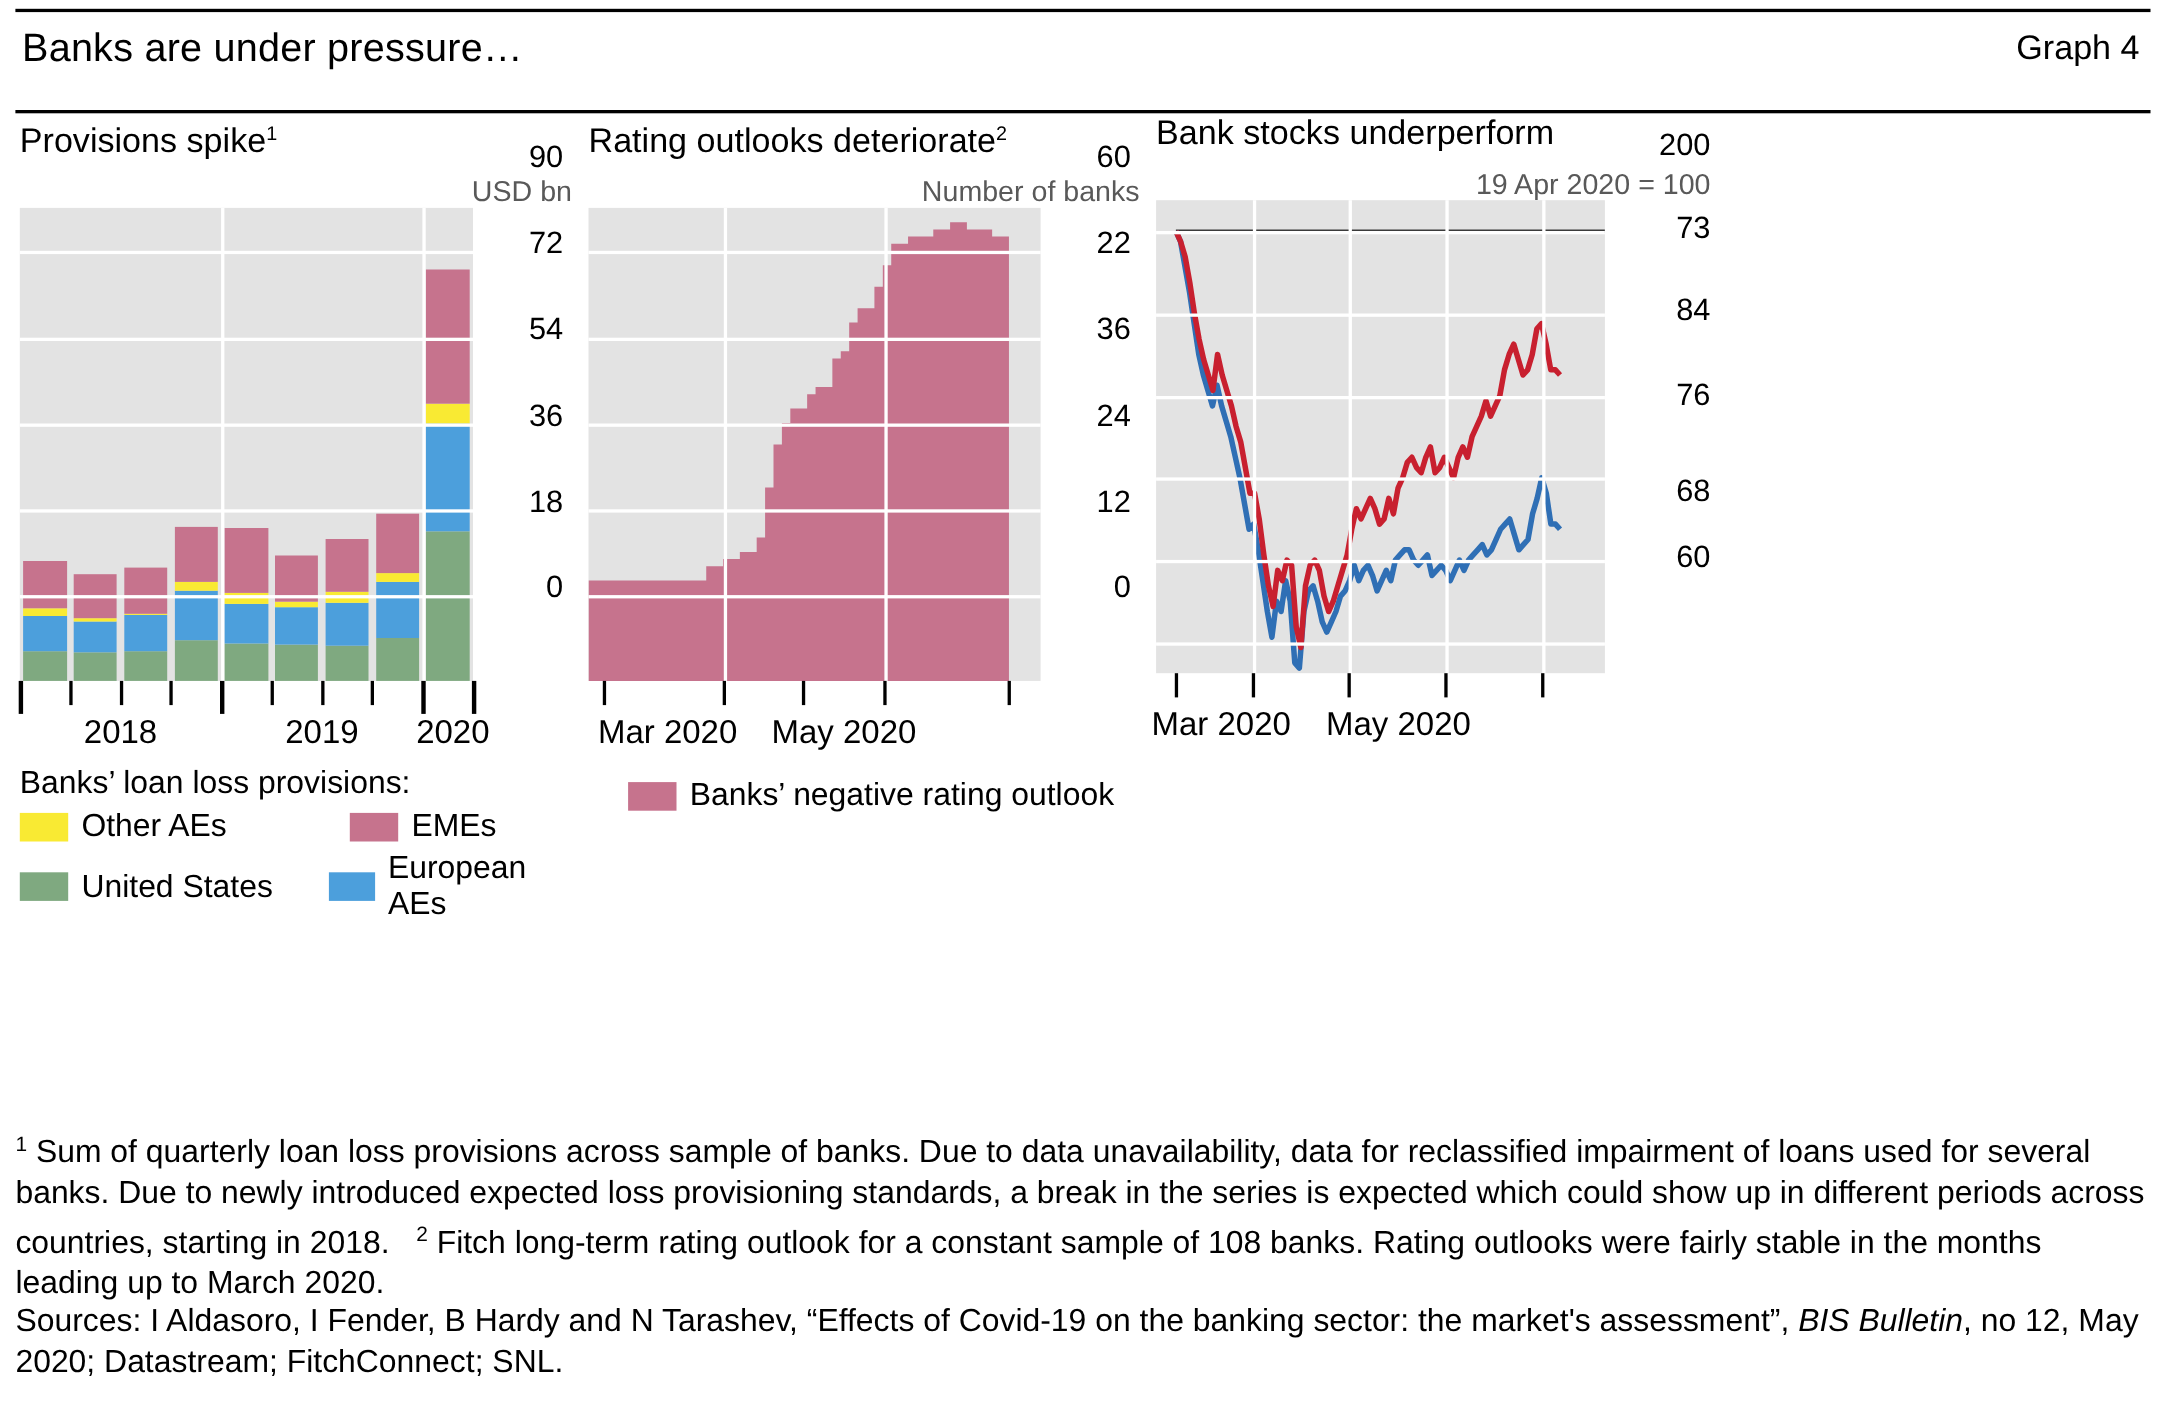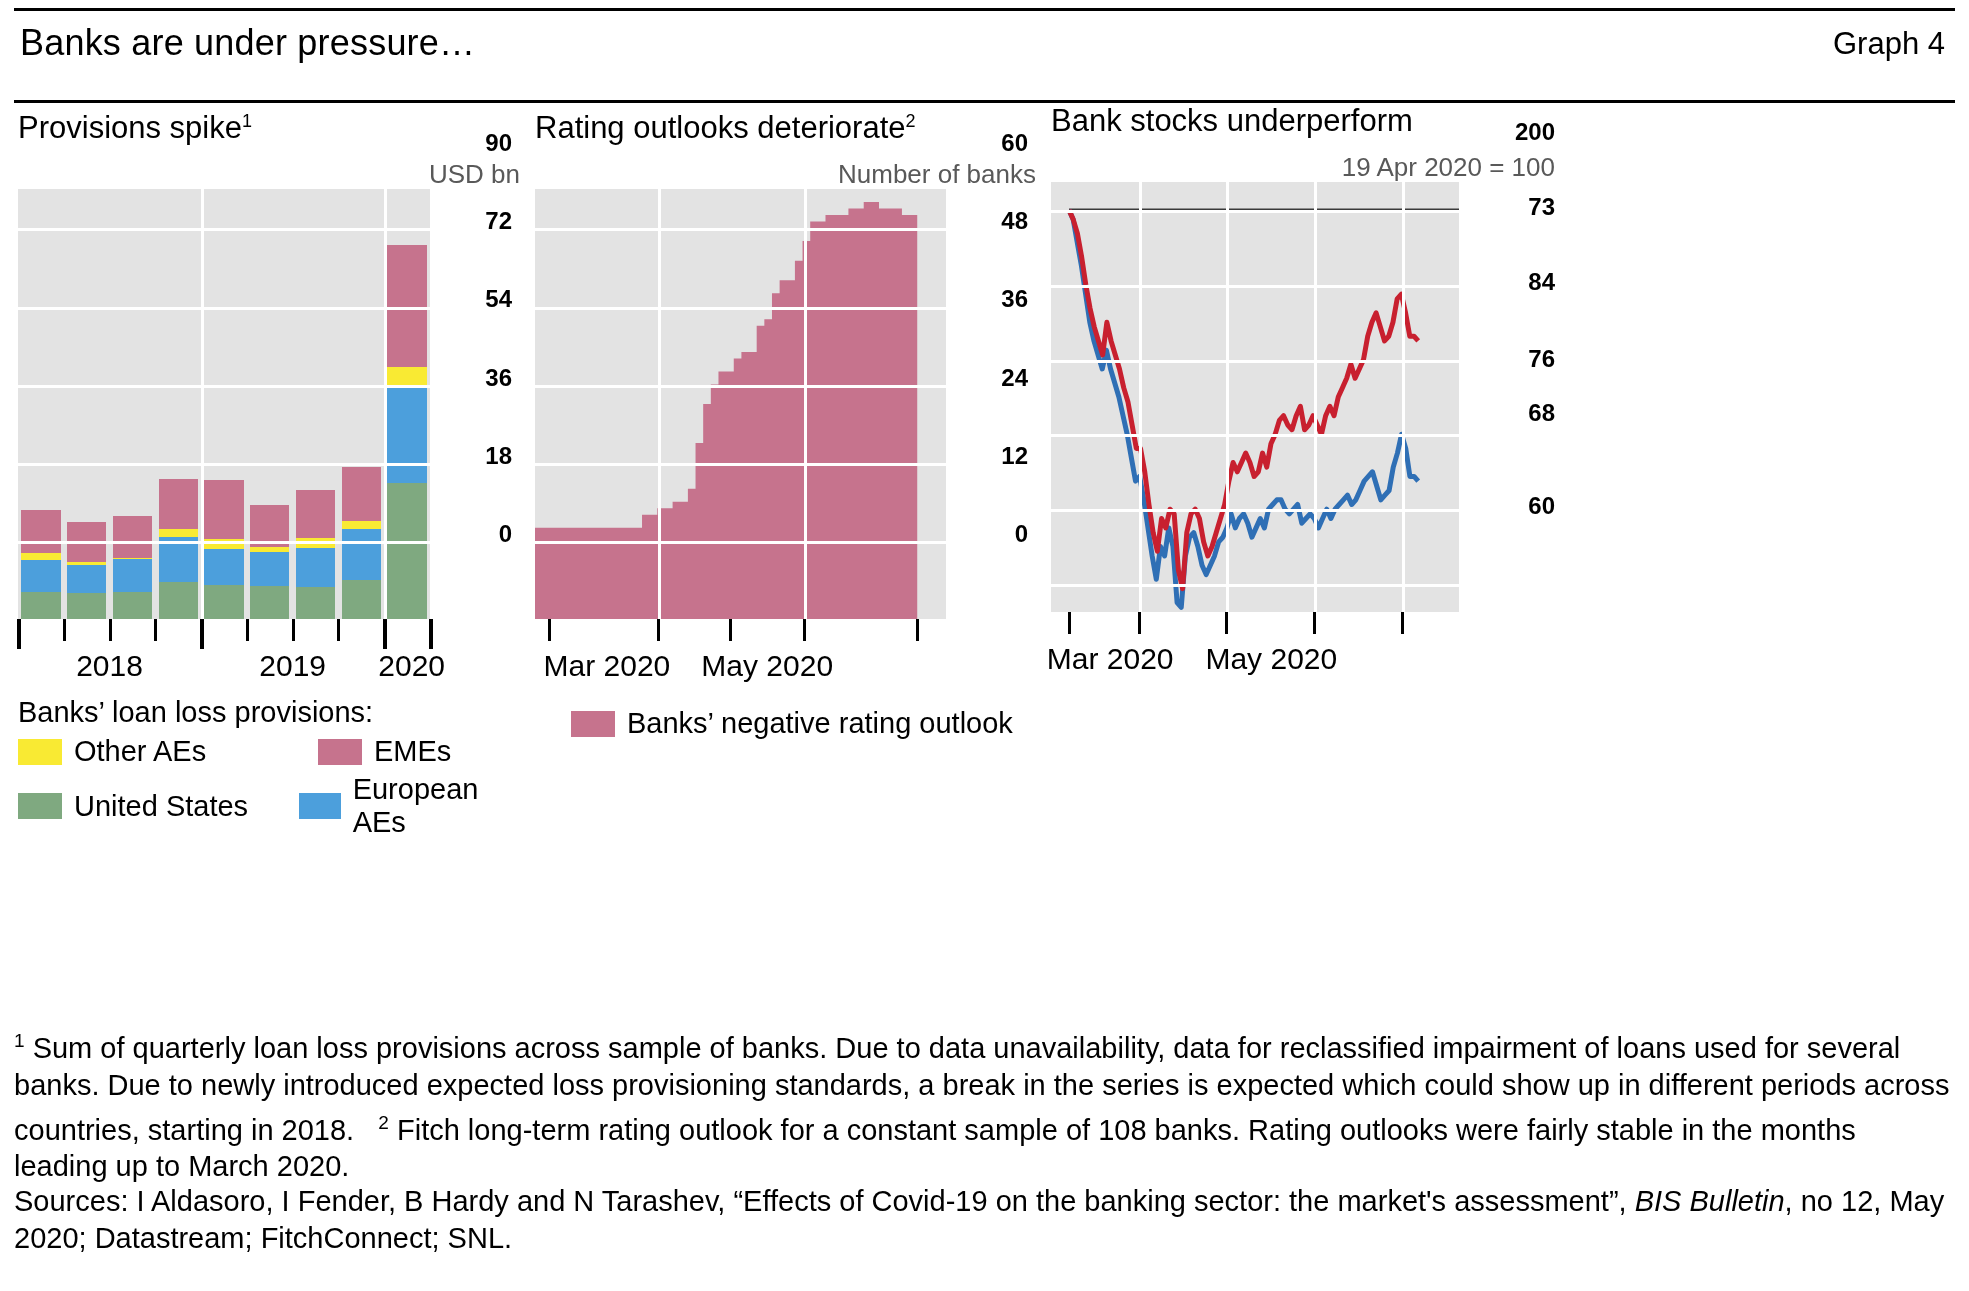--- a/index.html
+++ b/index.html
@@ -26,21 +26,21 @@
 
   .ptitle{font-size:31px;line-height:34px;padding-left:4px;white-space:nowrap;}
   .ptitle sup{font-size:18px;vertical-align:super;}
   .punit{font-size:26px;color:#595959;text-align:right;padding-right:6px;margin-top:14px;height:30px;}
 
   .plot{position:relative;background:#e3e3e3;}
   .plot .gl{position:absolute;left:0;right:0;height:3px;background:#fff;}
   .plot .gv{position:absolute;top:0;bottom:0;width:3px;background:#fff;}
 
   .ylabels{position:absolute;top:0;width:70px;}
-  .ylabels span{position:absolute;right:0;font-size:24px;line-height:28px;transform:translateY(-50%);text-align:right;white-space:nowrap;font-weight:bold;}
+  .ylabels span{position:absolute;right:0;font-size:28px;line-height:28px;transform:translateY(-50%);text-align:right;white-space:nowrap;}
 
   .ticks{position:relative;height:30px;}
   .ticks i{position:absolute;top:0;width:3px;height:22px;background:#000;}
   .ticks i.major{height:30px;width:4px;}
   .xlabels{position:relative;height:40px;}
   .xlabels span{position:absolute;font-size:30px;transform:translateX(-50%);white-space:nowrap;}
 
   
   .bars{position:absolute;left:0;right:0;bottom:0;top:0;}
   .bar{position:absolute;bottom:0;}
@@ -195,21 +195,21 @@
     <div class="plot" id="plot2" style="height:430px;margin-left:4px;margin-right:96px;">
       <svg id="svg2" width="100%" height="100%" viewBox="0 0 411 430" preserveAspectRatio="none">
           <path d="M 0 430 L 0 338.78787878787875 L 7.6446000000000005 338.78787878787875 L 7.6446000000000005 338.78787878787875 L 15.289200000000001 338.78787878787875 L 15.289200000000001 338.78787878787875 L 22.9338 338.78787878787875 L 22.9338 338.78787878787875 L 30.578400000000002 338.78787878787875 L 30.578400000000002 338.78787878787875 L 38.223000000000006 338.78787878787875 L 38.223000000000006 338.78787878787875 L 45.8676 338.78787878787875 L 45.8676 338.78787878787875 L 53.51220000000001 338.78787878787875 L 53.51220000000001 338.78787878787875 L 61.156800000000004 338.78787878787875 L 61.156800000000004 338.78787878787875 L 68.8014 338.78787878787875 L 68.8014 338.78787878787875 L 76.44600000000001 338.78787878787875 L 76.44600000000001 338.78787878787875 L 84.09060000000001 338.78787878787875 L 84.09060000000001 338.78787878787875 L 91.7352 338.78787878787875 L 91.7352 338.78787878787875 L 99.3798 338.78787878787875 L 99.3798 338.78787878787875 L 107.02440000000001 338.78787878787875 L 107.02440000000001 325.75757575757575 L 114.669 325.75757575757575 L 114.669 325.75757575757575 L 122.31360000000001 325.75757575757575 L 122.31360000000001 319.24242424242425 L 129.9582 319.24242424242425 L 129.9582 319.24242424242425 L 137.6028 319.24242424242425 L 137.6028 312.72727272727275 L 145.2474 312.72727272727275 L 145.2474 312.72727272727275 L 152.89200000000002 312.72727272727275 L 152.89200000000002 299.6969696969697 L 160.5366 299.6969696969697 L 160.5366 254.0909090909091 L 168.18120000000002 254.0909090909091 L 168.18120000000002 215 L 175.82580000000002 215 L 175.82580000000002 195.45454545454547 L 183.4704 195.45454545454547 L 183.4704 182.4242424242424 L 191.115 182.4242424242424 L 191.115 182.4242424242424 L 198.7596 182.4242424242424 L 198.7596 169.39393939393938 L 206.40420000000003 169.39393939393938 L 206.40420000000003 162.87878787878788 L 214.04880000000003 162.87878787878788 L 214.04880000000003 162.87878787878788 L 221.6934 162.87878787878788 L 221.6934 136.8181818181818 L 229.338 136.8181818181818 L 229.338 130.30303030303025 L 236.98260000000002 130.30303030303025 L 236.98260000000002 104.24242424242425 L 244.62720000000002 104.24242424242425 L 244.62720000000002 91.21212121212125 L 252.2718 91.21212121212125 L 252.2718 91.21212121212125 L 259.9164 91.21212121212125 L 259.9164 71.66666666666663 L 267.561 71.66666666666663 L 267.561 52.121212121212125 L 275.2056 52.121212121212125 L 275.2056 32.57575757575762 L 282.85020000000003 32.57575757575762 L 282.85020000000003 32.57575757575762 L 290.4948 32.57575757575762 L 290.4948 26.060606060606062 L 298.1394 26.060606060606062 L 298.1394 26.060606060606062 L 305.78400000000005 26.060606060606062 L 305.78400000000005 26.060606060606062 L 313.4286 26.060606060606062 L 313.4286 19.545454545454504 L 321.0732 19.545454545454504 L 321.0732 19.545454545454504 L 328.7178 19.545454545454504 L 328.7178 13.030303030303003 L 336.36240000000004 13.030303030303003 L 336.36240000000004 13.030303030303003 L 344.007 13.030303030303003 L 344.007 19.545454545454504 L 351.65160000000003 19.545454545454504 L 351.65160000000003 19.545454545454504 L 359.2962 19.545454545454504 L 359.2962 19.545454545454504 L 366.9408 19.545454545454504 L 366.9408 26.060606060606062 L 374.5854 26.060606060606062 L 374.5854 26.060606060606062 L 382.23 26.060606060606062 L 382.23 26.060606060606062 L 382.23 430 Z" fill="#c6738d"></path>
         </svg>
     <div class="gl" style="top: 351.818px;"></div><div class="gl" style="top: 273.636px;"></div><div class="gl" style="top: 195.455px;"></div><div class="gl" style="top: 117.273px;"></div><div class="gl" style="top: 39.0909px;"></div><div class="gv" style="left: 30%;"></div><div class="gv" style="left: 65.5%;"></div></div>
     <div class="ylabels" id="yl2" style="right:14px;top:0;height:430px;">
         <span style="top: 430px;">0</span>
         <span style="top: 351.818px;">12</span>
         <span style="top: 273.636px;">24</span>
         <span style="top: 195.455px;">36</span>
-        <span style="top: 117.273px;">48</span>
+        <span style="top: 117.273px;">22</span>
         <span style="top: 39.0909px;">60</span>
       </div>
     <div class="ticks" id="tk2" style="margin-left:4px;margin-right:96px;">
         <i style="left: calc(3.5% - 1px);"></i>
         <i style="left: calc(30% - 1px);"></i>
         <i style="left: calc(47.5% - 1px);"></i>
         <i style="left: calc(65.5% - 1px);"></i>
         <i style="left: calc(93% - 1px);"></i>
       </div>
     <div class="xlabels" id="xl2" style="margin-left:4px;margin-right:96px;">
@@ -232,21 +232,21 @@
     <div class="punit" style="padding-right:6px;width:508px;">19 Apr 2020 = 100</div>
     <div class="plot" id="plot3" style="height:430px;margin-left:4px;width:408px;">
       <svg id="svg3" width="100%" height="100%" viewBox="0 0 408 430" preserveAspectRatio="none">
           <line x1="18" x2="408" y1="28.043478260869563" y2="28.043478260869563" stroke="#3a3a3a" stroke-width="3"></line>
           <path d="M 18 28.043478260869563 L 22.15714285714286 37.39130434782612 L 26.314285714285713 60.76086956521738 L 30.471428571428568 84.13043478260869 L 34.628571428571426 112.17391304347831 L 38.785714285714285 140.2173913043478 L 42.942857142857136 158.91304347826087 L 47.099999999999994 172.93478260869568 L 51.25714285714285 186.95652173913047 L 55.41428571428571 168.26086956521738 L 59.57142857142857 186.95652173913047 L 63.72857142857143 200.9782608695652 L 67.88571428571427 215 L 72.04285714285714 233.69565217391306 L 76.19999999999999 252.3913043478261 L 80.35714285714286 275.7608695652174 L 84.5142857142857 299.1304347826087 L 88.67142857142856 294.45652173913044 L 92.82857142857142 317.82608695652175 L 96.98571428571428 345.8695652173913 L 101.14285714285714 373.9130434782609 L 105.3 397.2826086956522 L 109.45714285714286 364.5652173913044 L 113.61428571428571 373.9130434782609 L 117.77142857142856 345.8695652173913 L 121.92857142857143 364.5652173913044 L 126.08571428571429 420.6521739130435 L 130.24285714285713 425.32608695652175 L 134.39999999999998 373.9130434782609 L 138.55714285714285 355.2173913043478 L 142.71428571428572 350.54347826086956 L 146.87142857142857 364.5652173913044 L 151.0285714285714 383.2608695652174 L 155.18571428571428 392.60869565217394 L 159.34285714285713 383.2608695652174 L 163.5 373.9130434782609 L 167.65714285714284 359.89130434782606 L 171.81428571428572 355.2173913043478 L 175.97142857142856 345.8695652173913 L 180.12857142857143 331.8478260869565 L 184.28571428571428 345.8695652173913 L 188.44285714285712 336.52173913043475 L 192.6 331.8478260869565 L 196.75714285714284 341.19565217391306 L 200.9142857142857 355.2173913043478 L 205.07142857142856 345.8695652173913 L 209.22857142857143 336.52173913043475 L 213.38571428571427 345.8695652173913 L 217.54285714285712 327.17391304347825 L 221.70000000000002 322.5 L 225.85714285714286 317.82608695652175 L 230.01428571428568 317.82608695652175 L 234.17142857142858 327.17391304347825 L 238.32857142857142 331.8478260869565 L 242.4857142857143 327.17391304347825 L 246.64285714285714 322.5 L 250.79999999999998 341.19565217391306 L 254.95714285714286 336.52173913043475 L 259.1142857142857 331.8478260869565 L 263.27142857142854 336.52173913043475 L 267.42857142857144 345.8695652173913 L 271.5857142857143 336.52173913043475 L 275.74285714285713 327.17391304347825 L 279.9 336.52173913043475 L 284.0571428571428 327.17391304347825 L 288.2142857142857 322.5 L 292.37142857142857 317.82608695652175 L 296.5285714285714 313.1521739130435 L 300.68571428571425 322.5 L 304.8428571428571 317.82608695652175 L 309 308.47826086956525 L 313.15714285714284 299.1304347826087 L 317.3142857142857 294.45652173913044 L 321.4714285714286 289.78260869565213 L 325.62857142857143 303.80434782608694 L 329.7857142857143 317.82608695652175 L 333.9428571428571 313.1521739130435 L 338.09999999999997 308.47826086956525 L 342.25714285714287 285.1086956521739 L 346.4142857142857 271.0869565217391 L 350.57142857142856 252.3913043478261 L 354.7285714285714 266.4130434782609 L 358.88571428571424 294.45652173913044 L 363.04285714285714 294.45652173913044 L 367.2 299.1304347826087" fill="none" stroke="#2f6fb5" stroke-width="5" stroke-linejoin="round"></path>
           <path d="M 18 28.043478260869563 L 22.20722891566265 37.39130434782612 L 26.4144578313253 51.413043478260875 L 30.62168674698795 74.78260869565219 L 34.8289156626506 102.82608695652169 L 39.036144578313255 126.195652173913 L 43.2433734939759 144.89130434782612 L 47.45060240963855 158.91304347826087 L 51.6578313253012 172.93478260869568 L 55.86506024096386 140.2173913043478 L 60.0722891566265 158.91304347826087 L 64.27951807228916 172.93478260869568 L 68.4867469879518 186.95652173913047 L 72.69397590361446 205.6521739130435 L 76.9012048192771 219.67391304347825 L 81.10843373493975 243.04347826086956 L 85.3156626506024 266.4130434782609 L 89.52289156626506 266.4130434782609 L 93.73012048192771 289.78260869565213 L 97.93734939759035 322.5 L 102.144578313253 350.54347826086956 L 106.35180722891565 369.2391304347826 L 110.55903614457831 336.52173913043475 L 114.76626506024097 345.8695652173913 L 118.97349397590361 327.17391304347825 L 123.18072289156628 331.8478260869565 L 127.38795180722892 387.9347826086956 L 131.59518072289154 406.6304347826087 L 135.8024096385542 350.54347826086956 L 140.00963855421685 331.8478260869565 L 144.2168674698795 327.17391304347825 L 148.42409638554216 336.52173913043475 L 152.6313253012048 359.89130434782606 L 156.83855421686746 373.9130434782609 L 161.04578313253012 364.5652173913044 L 165.25301204819277 350.54347826086956 L 169.46024096385543 336.52173913043475 L 173.66746987951805 322.5 L 177.8746987951807 299.1304347826087 L 182.08192771084336 280.4347826086956 L 186.289156626506 289.78260869565213 L 190.49638554216867 280.4347826086956 L 194.7036144578313 271.0869565217391 L 198.91084337349398 280.4347826086956 L 203.11807228915663 294.45652173913044 L 207.32530120481925 289.78260869565213 L 211.53253012048194 271.0869565217391 L 215.7397590361446 285.1086956521739 L 219.94698795180722 261.7391304347826 L 224.15421686746987 252.3913043478261 L 228.36144578313255 238.3695652173913 L 232.56867469879518 233.69565217391306 L 236.77590361445783 243.04347826086956 L 240.98313253012046 247.71739130434784 L 245.1903614457831 233.69565217391306 L 249.3975903614458 224.3478260869565 L 253.60481927710842 247.71739130434784 L 257.81204819277104 243.04347826086956 L 262.0192771084337 233.69565217391306 L 266.22650602409635 243.04347826086956 L 270.433734939759 252.3913043478261 L 274.6409638554217 233.69565217391306 L 278.8481927710843 224.3478260869565 L 283.05542168674697 233.69565217391306 L 287.2626506024096 215 L 291.4698795180723 205.6521739130435 L 295.67710843373493 196.30434782608697 L 299.8843373493976 182.28260869565216 L 304.09156626506024 196.30434782608697 L 308.2987951807229 186.95652173913047 L 312.50602409638554 177.60869565217388 L 316.7132530120482 154.23913043478262 L 320.92048192771085 140.2173913043478 L 325.12771084337345 130.8695652173913 L 329.3349397590361 144.89130434782612 L 333.5421686746988 158.91304347826087 L 337.7493975903614 154.23913043478262 L 341.95662650602407 140.2173913043478 L 346.1638554216867 116.8478260869565 L 350.3710843373494 112.17391304347831 L 354.578313253012 130.8695652173913 L 358.7855421686747 154.23913043478262 L 362.99277108433733 154.23913043478262 L 367.2 158.91304347826087" fill="none" stroke="#c8202f" stroke-width="5" stroke-linejoin="round"></path>
         </svg>
     <div class="gl" style="top: 401.957px;"></div><div class="gl" style="top: 327.174px;"></div><div class="gl" style="top: 252.391px;"></div><div class="gl" style="top: 177.609px;"></div><div class="gl" style="top: 102.826px;"></div><div class="gl" style="top: 28.0435px;"></div><div class="gv" style="left: 21.5%;"></div><div class="gv" style="left: 43%;"></div><div class="gv" style="left: 64.5%;"></div><div class="gv" style="left: 86%;"></div></div>
     <div class="ylabels" id="yl3" style="left:424px;top:0;height:430px;width:84px;">
         <span style="top: 401.957px;">60</span>
-        <span style="top: 309px; margin-left: 32px;">68</span>
+        <span style="top: 342px; margin-left: 32px;">68</span>
         <span style="top: 255px;">76</span>
         <span style="top: 177.609px;">84</span>
         <span style="top: 102.826px;">73</span>
         <span style="top: 28.0435px;">200</span>
       </div>
     <div class="ticks" id="tk3" style="margin-left:4px;width:408px;">
         <i style="left: calc(4.5% - 1px);"></i>
         <i style="left: calc(21.5% - 1px);"></i>
         <i style="left: calc(43% - 1px);"></i>
         <i style="left: calc(64.5% - 1px);"></i>

